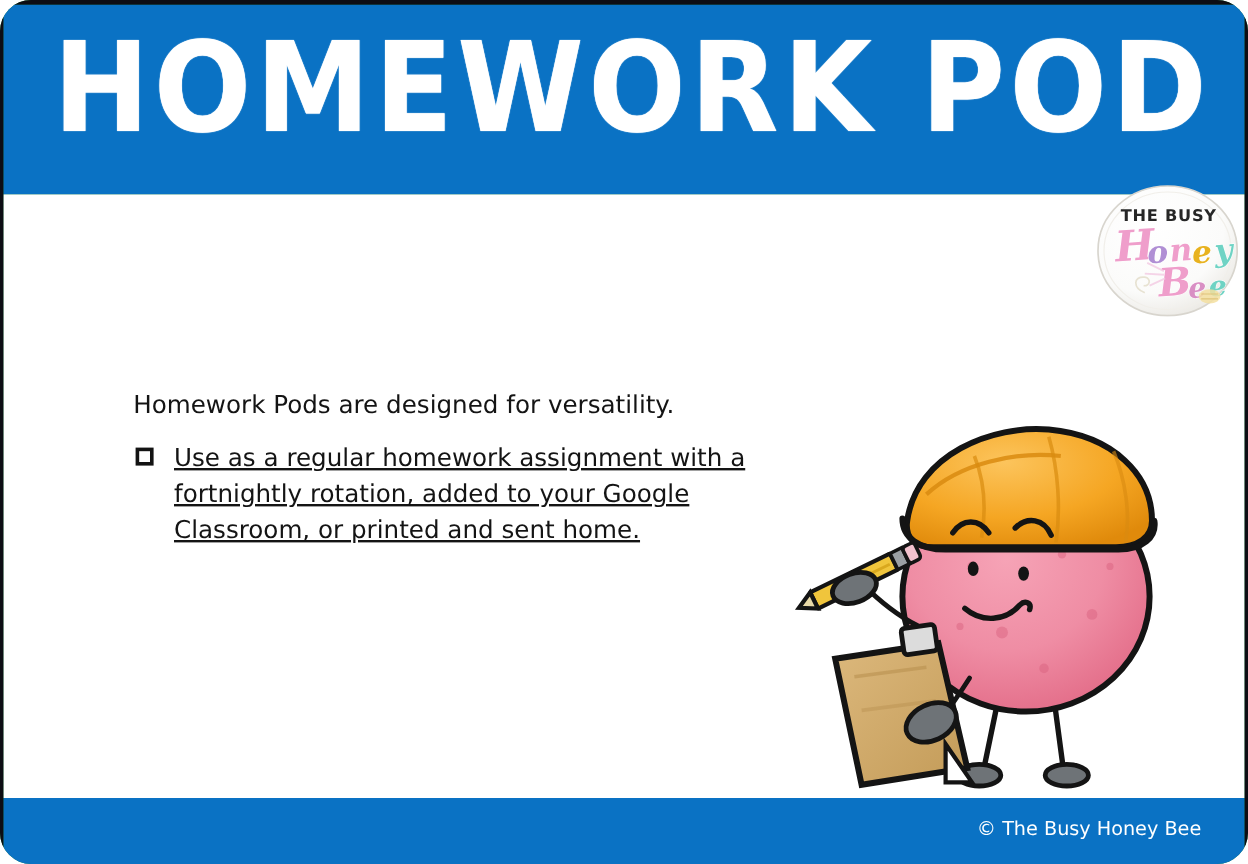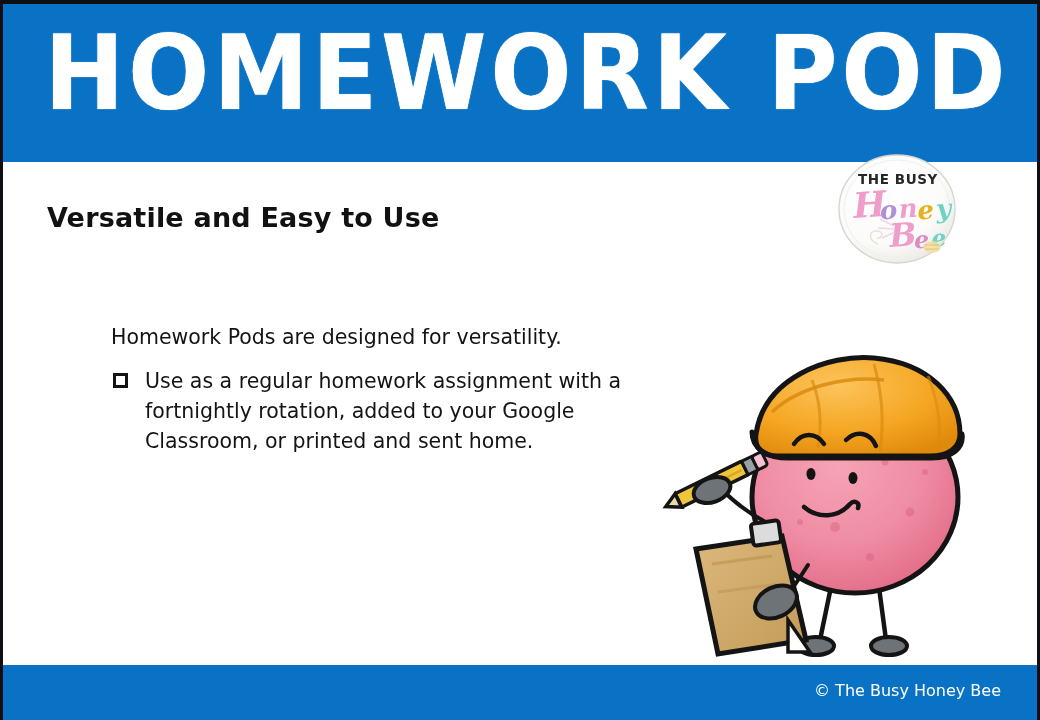--- a/index.html
+++ b/index.html
@@ -12,20 +12,21 @@
     background: #ffffff;
     font-family: "DejaVu Sans", sans-serif;
   }
 
   #slide {
     position: relative;
     width: 1040px;
     height: 720px;
     background: #15803d;
     overflow: hidden;
+    border-radius: 26px;
   }
 
   
   .frame-top {
     position: absolute; top: 0; left: 0;
     width: 1040px; height: 4px;
     background: #0d0d14;
   }
   .frame-left {
     position: absolute; top: 0; left: 0;
@@ -103,20 +104,21 @@
   }
 
   .para {
     margin-bottom: 14px;
   }
 
   .bullet-row {
     position: relative;
     padding-left: 34px;
     margin-bottom: 14px;
+    text-decoration: underline;
   }
 
   .checkbox-icon {
     position: absolute;
     left: 2px;
     top: 7px;
     width: 15px;
     height: 15px;
     border: 3px solid #131313;
     background: #ffffff;
@@ -142,21 +144,21 @@
     color: #ffffff;
     font-family: "DejaVu Sans", sans-serif;
     font-size: 16px;
     line-height: 20px;
     white-space: nowrap;
   }
 
   
   .logo-badge {
     position: absolute;
-    left: 834px;
+    left: 910px;
     top: 152px;
     width: 127px;
     height: 112px;
     z-index: 6;
   }
 
   
   .character {
     position: absolute;
     left: 660px;
@@ -174,21 +176,20 @@
   <div class="frame-top"></div>
   <div class="frame-left"></div>
   <div class="frame-right"></div>
 
   <div class="header-band">
     <div class="header-title">HOMEWORK POD</div>
   </div>
 
   <div class="content">
 
-    <div class="section-heading">Versatile and Easy to Use</div>
 
     <div class="body-block">
 
       <div class="para">Homework Pods are designed for versatility.</div>
 
       <div class="bullet-row">
         <span class="checkbox-icon"></span>
         <span class="bullet-text">Use as a regular homework assignment with a fortnightly rotation, added to your Google Classroom, or printed and sent home.</span>
       </div>
 

